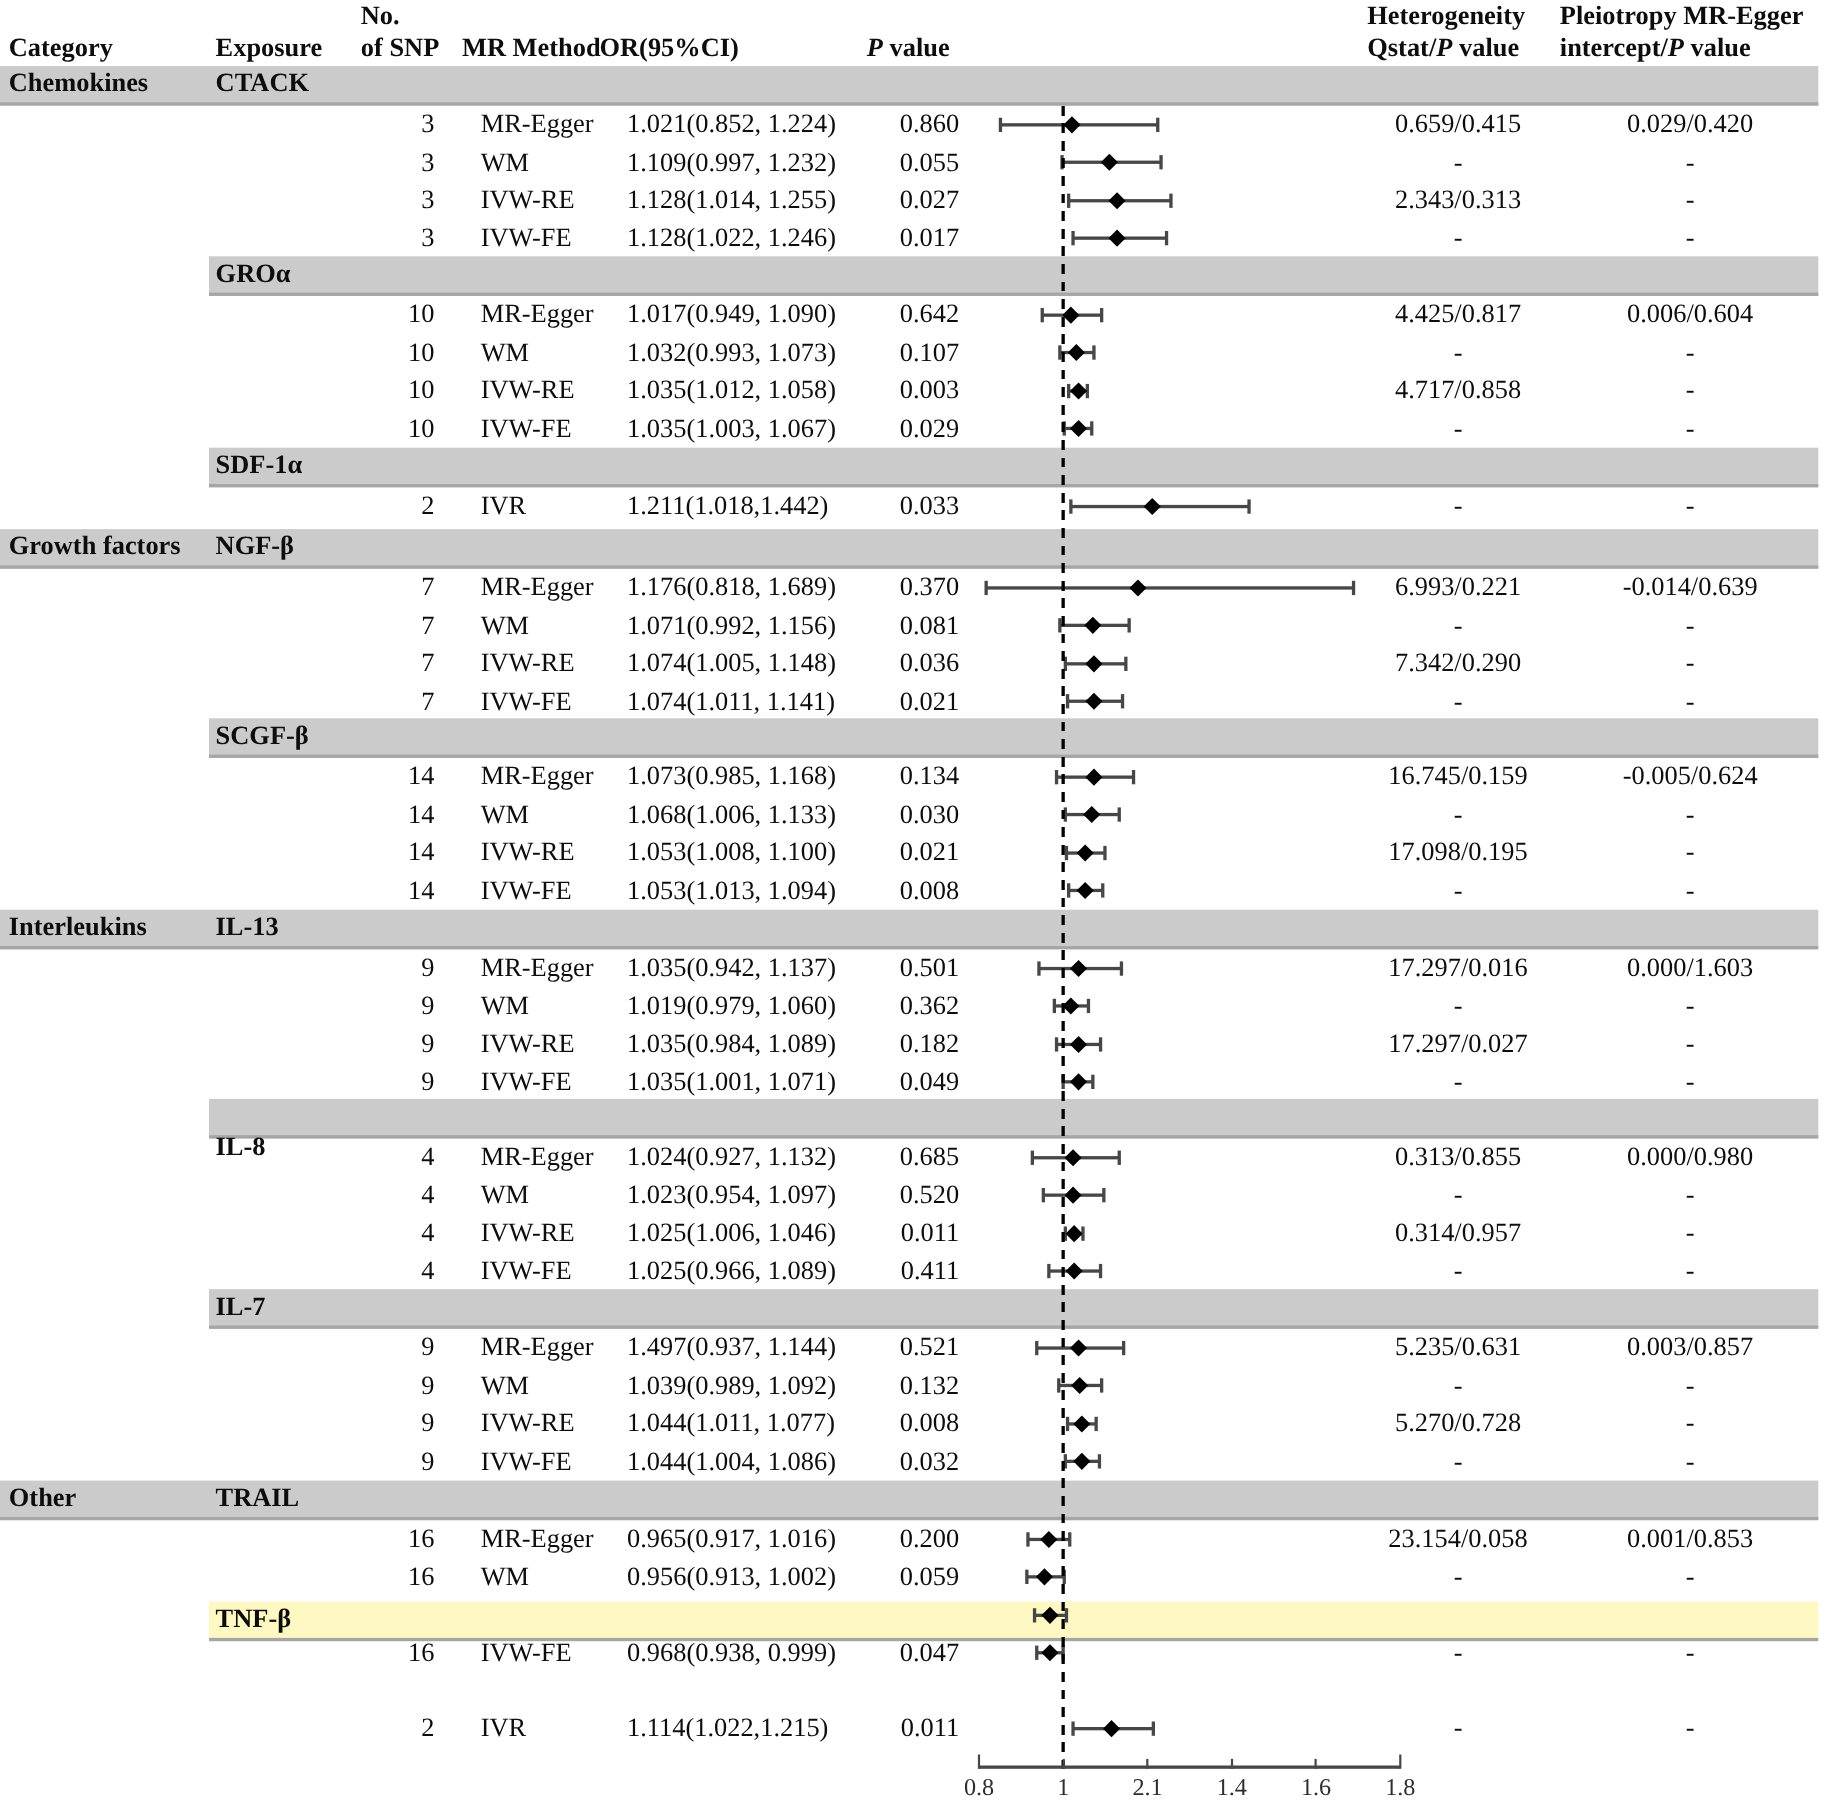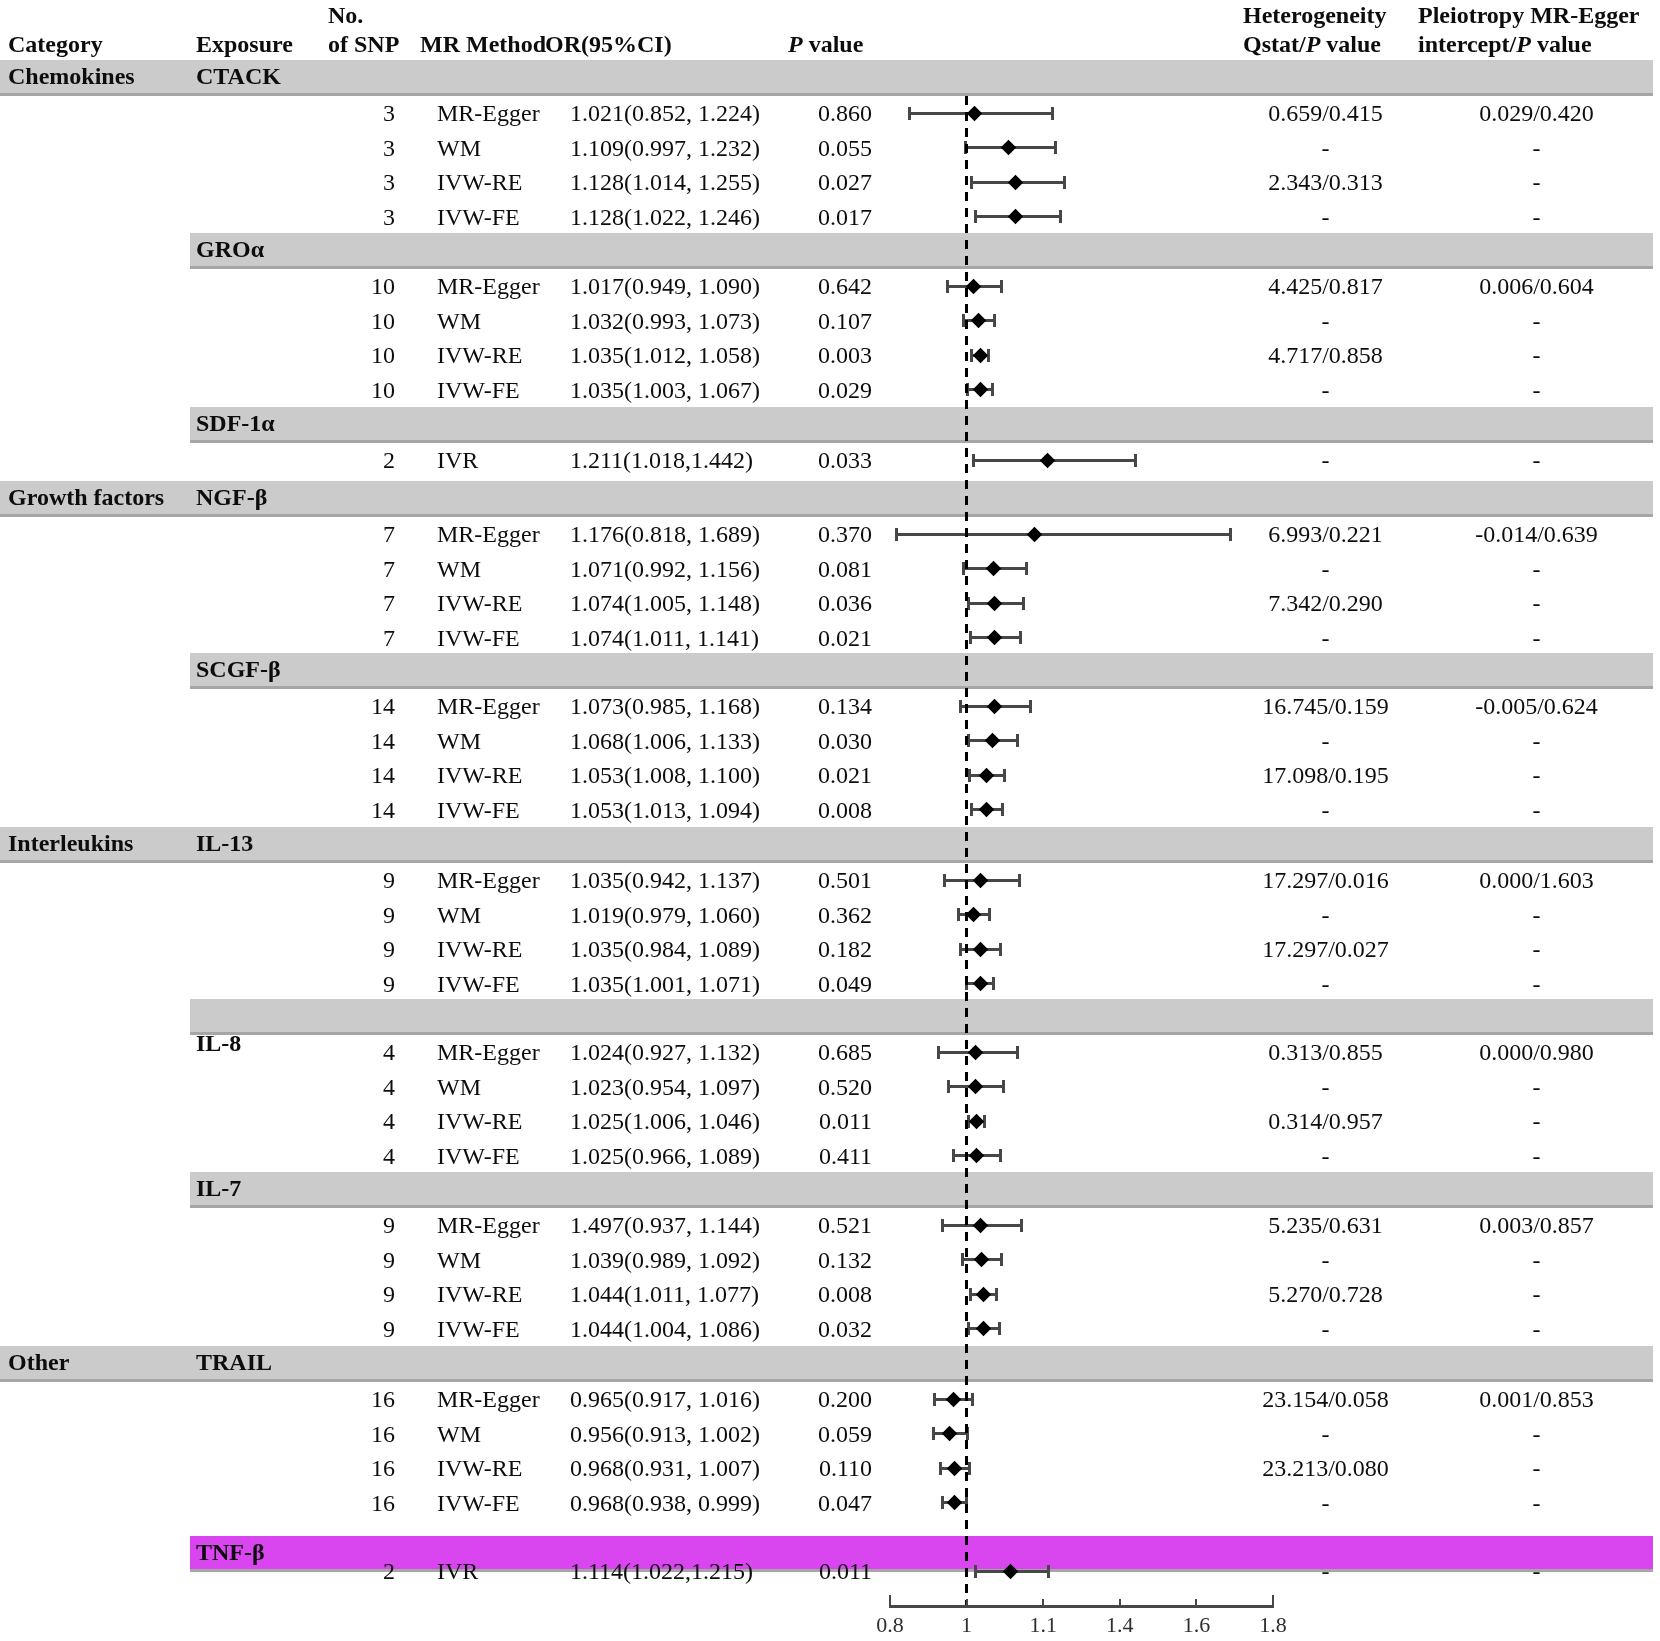--- a/index.html
+++ b/index.html
@@ -335,21 +335,21 @@
         <div class="cell center" style="left: 1420px; width: 233px;">-</div>
       </div>
       <div style="position: absolute; left: 0px; top: 1485.5px; width: 1660px; height: 34.5px;">
         <div class="cell right" style="left: 300px; width: 95px;">16</div>
         <div class="cell" style="left: 437px;">IVW-FE</div>
         <div class="cell" style="left: 570px;">0.968(0.938, 0.999)</div>
         <div class="cell right" style="left: 760px; width: 112px;">0.047</div>
         <div class="cell center" style="left: 1233px; width: 185px;">-</div>
         <div class="cell center" style="left: 1420px; width: 233px;">-</div>
       </div>
-      <div class="banner" style="left: 190px; top: 1536px; width: 1463px; background: #d946ef; border-bottom: 3px solid rgb(166, 166, 166);">
+      <div class="banner" style="left: 190px; top: 1456px; width: 1463px; background: #fef9c3; border-bottom: 3px solid rgb(166, 166, 166);">
         <div class="banner-label" style="left: 6px;">TNF-β</div>
       </div>
       <div style="position: absolute; left: 0px; top: 1554px; width: 1660px; height: 34.5px;">
         <div class="cell right" style="left: 300px; width: 95px;">2</div>
         <div class="cell" style="left: 437px;">IVR</div>
         <div class="cell" style="left: 570px;">1.114(1.022,1.215)</div>
         <div class="cell right" style="left: 760px; width: 112px;">0.011</div>
         <div class="cell center" style="left: 1233px; width: 185px;">-</div>
         <div class="cell center" style="left: 1420px; width: 233px;">-</div>
       </div>
@@ -491,21 +491,21 @@
       <div class="ci-cap" style="left: 973.526px; top: 1564.75px; background: rgb(71, 71, 71);"></div>
       <div class="ci-cap" style="left: 1047.44px; top: 1564.75px; background: rgb(71, 71, 71);"></div>
       <div class="diamond" style="left: 1004.76px; top: 1565.75px; background: rgb(0, 0, 0);"></div>
       <div class="ref-line" style="left: 965.1px; top: 96px; height: 1512px; background: repeating-linear-gradient(rgb(0, 0, 0) 0px, rgb(0, 0, 0) 9px, transparent 9px, transparent 16px);"></div>
       <div class="axis-line" style="left: 890px; top: 1605px; width: 383px; background: rgb(71, 71, 71);"></div>
       <div class="tick" style="left: 889px; top: 1595px; height: 13px; background: rgb(71, 71, 71);"></div>
       <div class="tick-label" style="left: 860px; top: 1612px;">0.8</div>
       <div class="tick" style="left: 965.6px; top: 1599px; height: 9px; background: rgb(71, 71, 71);"></div>
       <div class="tick-label" style="left: 936.6px; top: 1612px;">1</div>
       <div class="tick" style="left: 1042.2px; top: 1599px; height: 9px; background: rgb(71, 71, 71);"></div>
-      <div class="tick-label" style="left: 1013.2px; top: 1612px;">1.1</div>
+      <div class="tick-label" style="left: 1013.2px; top: 1612px;">2.1</div>
       <div class="tick" style="left: 1118.8px; top: 1599px; height: 9px; background: rgb(71, 71, 71);"></div>
       <div class="tick-label" style="left: 1089.8px; top: 1612px;">1.4</div>
       <div class="tick" style="left: 1195.4px; top: 1599px; height: 9px; background: rgb(71, 71, 71);"></div>
       <div class="tick-label" style="left: 1166.4px; top: 1612px;">1.6</div>
       <div class="tick" style="left: 1272px; top: 1595px; height: 13px; background: rgb(71, 71, 71);"></div>
       <div class="tick-label" style="left: 1243px; top: 1612px;">1.8</div>
     </div>
 </div>
 
 </body></html>

